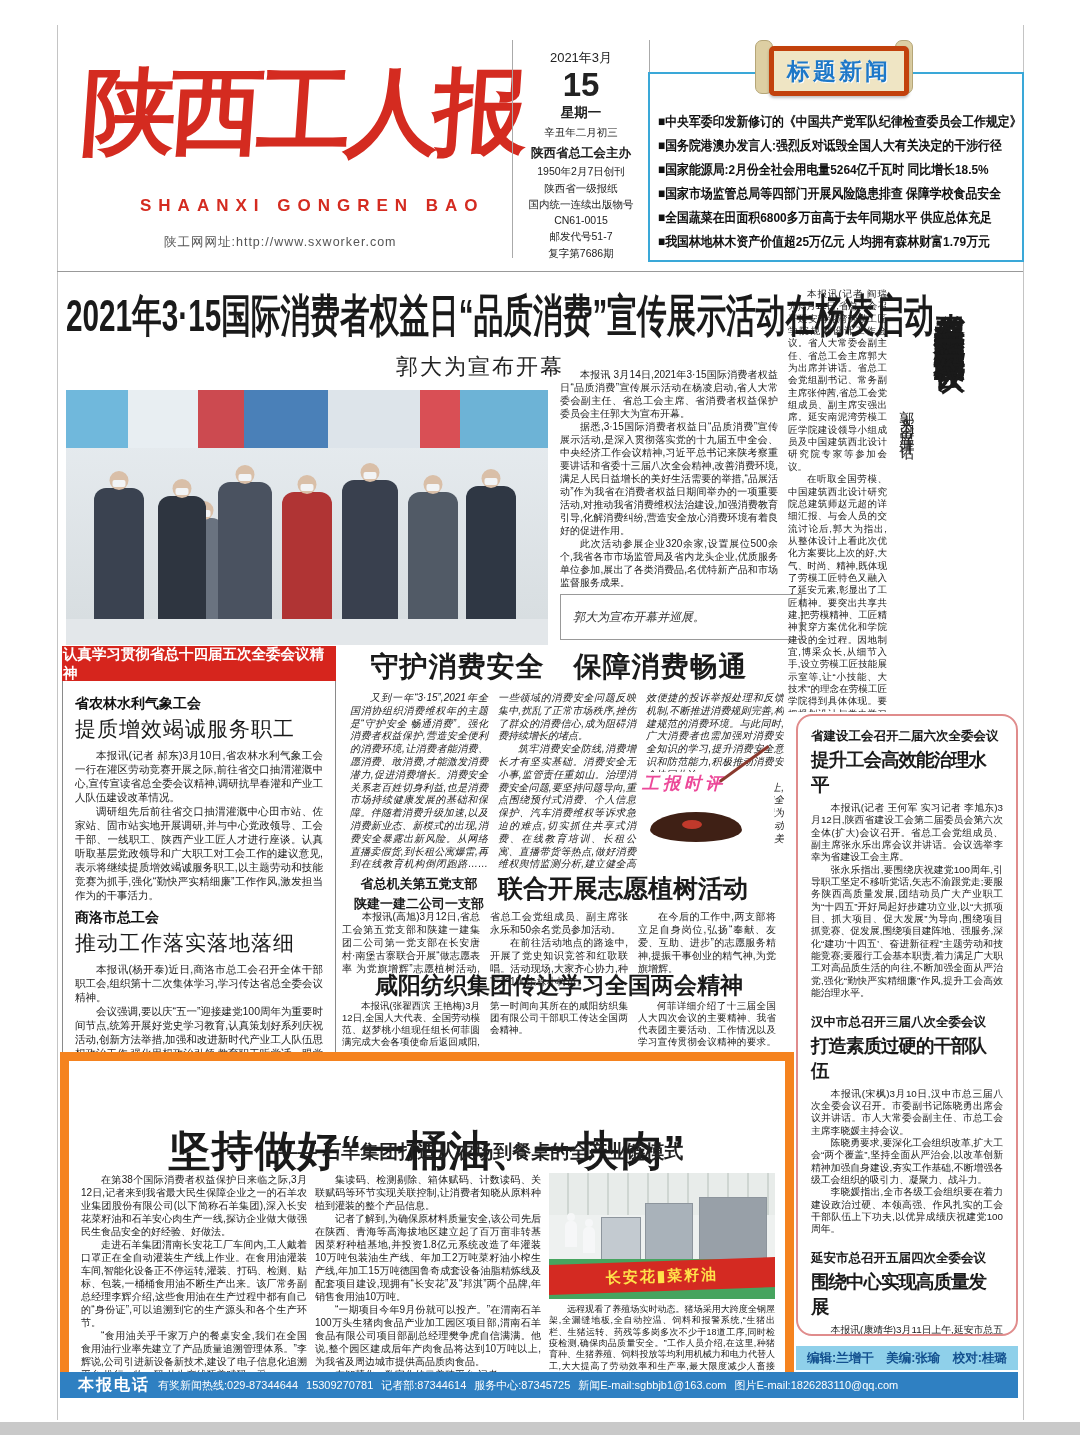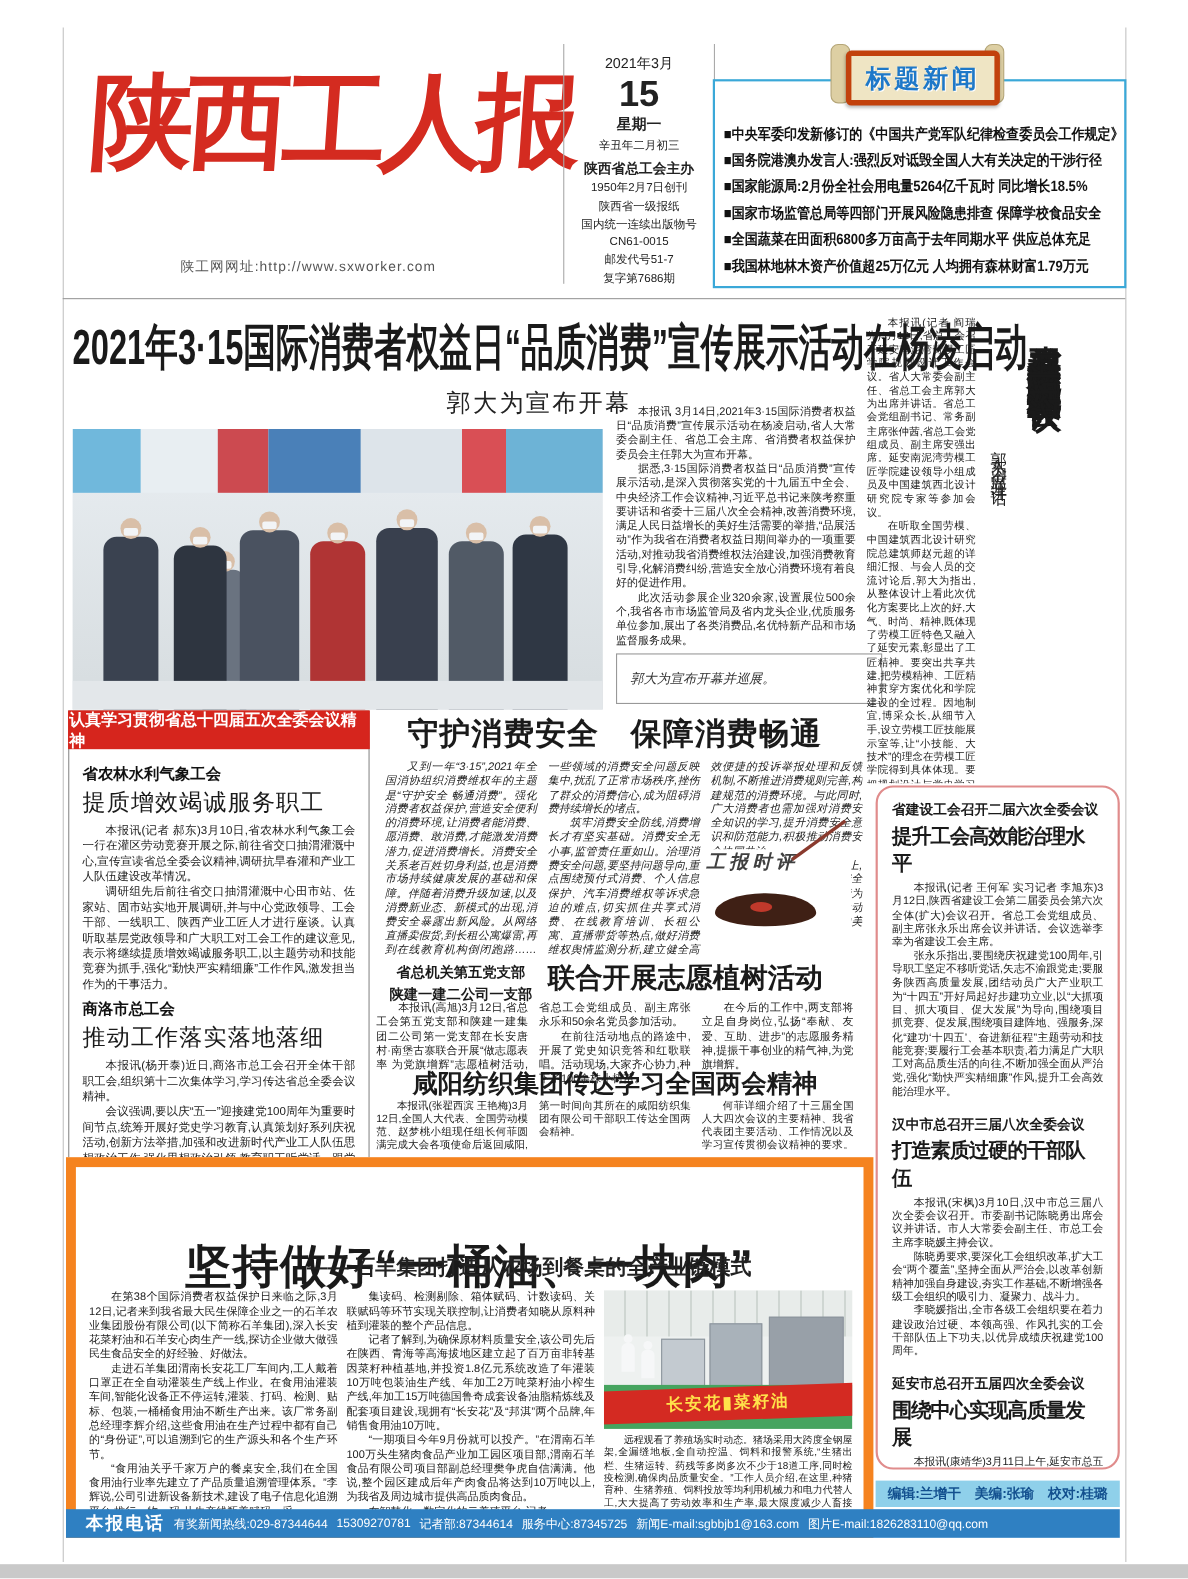--- a/index.html
+++ b/index.html
@@ -30,21 +30,21 @@
       border:5px solid #c2410c;border-radius:5px;box-shadow:0 2px 3px rgba(0,0,0,.25);
       display:flex;align-items:center;justify-content:center;}
   .scroll-roll{position:absolute;top:0;width:16px;height:52px;background:#ddcfa3;border:1px solid #b5a678;border-radius:7px;}
   .scroll-text{font-size:23px;font-weight:bold;color:#1e78c8;letter-spacing:3px;text-shadow:1px 1px 0 #fff;}
   .header-rule{position:absolute;left:57px;top:271px;width:966px;height:1px;background:#999;}
 
   
   .lead-headline-wrap{position:absolute;left:66px;top:286px;width:822px;height:58px;overflow:visible;}
   .lead-headline{display:inline-block;white-space:nowrap;font-size:45px;font-weight:900;
       transform:scaleX(0.66);transform-origin:left center;letter-spacing:0;}
-  .lead-subhead{position:absolute;left:80px;top:352px;width:820px;text-align:center;
+  .lead-subhead{position:absolute;left:70px;top:352px;width:820px;text-align:center;
       font-size:22px;color:#222;letter-spacing:2px;}
   .photo{position:absolute;left:66px;top:390px;width:482px;height:255px;overflow:hidden;
       background:linear-gradient(#e9eef2,#d6dcdf);}
   .booths{position:absolute;left:0;top:0;width:482px;height:58px;display:flex;}
   .person{position:absolute;border-radius:12px 12px 0 0;}
   .person::before{content:"";position:absolute;top:-17px;left:50%;transform:translateX(-50%);
       width:19px;height:19px;border-radius:50%;background:#d9bfa8;}
   .person::after{content:"";position:absolute;top:-8px;left:50%;transform:translateX(-50%);
       width:13px;height:7px;background:#f2f4f6;border-radius:2px;}
   .photo-floor{position:absolute;left:0;bottom:0;width:482px;height:26px;background:#e3e7ea;}
@@ -69,21 +69,21 @@
   .kicker{font-size:14px;font-weight:bold;color:#111;}
   .art-head{font-size:21px;font-weight:400;margin:2px 0 6px 0;letter-spacing:1px;}
   .small-txt{font-size:10.5px;line-height:1.33;text-align:justify;}
 
   
   .edit-head{position:absolute;left:340px;top:648px;width:438px;text-align:center;
       font-size:28px;font-weight:900;letter-spacing:1px;}
   .edit-body{position:absolute;left:350px;top:692px;width:434px;height:180px;overflow:hidden;
       column-count:3;column-gap:10px;font-size:10px;line-height:1.28;text-align:justify;font-style:italic;}
   .stamp{position:absolute;left:642px;top:772px;width:132px;height:96px;background:#fff;}
-  .stamp-text{font-size:17px;font-weight:bold;font-style:italic;color:#404040;letter-spacing:4px;}
+  .stamp-text{font-size:17px;font-weight:bold;font-style:italic;color:#ec4899;letter-spacing:4px;}
   .inkstone{position:absolute;left:8px;top:40px;width:92px;height:30px;background:#3f2015;
       border-radius:50% 50% 50% 50%/60% 60% 40% 40%;}
   .inkpad{position:absolute;left:32px;top:8px;width:20px;height:9px;background:#c0392b;border-radius:50%;}
   .pen{position:absolute;left:78px;top:8px;width:60px;height:3px;background:#8a3a2e;
       transform:rotate(-36deg);transform-origin:left center;}
   .tree-kicker{position:absolute;left:344px;top:874px;width:150px;text-align:center;
       font-size:13px;font-weight:bold;line-height:1.5;}
   .tree-head{position:absolute;left:498px;top:872px;width:280px;font-size:25px;font-weight:900;}
   .tree-body{position:absolute;left:342px;top:910px;width:434px;height:78px;overflow:hidden;
       column-count:3;column-gap:10px;font-size:10px;line-height:1.3;text-align:justify;}
@@ -131,20 +131,21 @@
 </head>
 <body>
 
 <div class="page">
 
   <div class="edge-v" style="left:57px;"></div>
   <div class="edge-v" style="left:1023px;"></div>
   <div class="edge-bottom"></div>
 
   <div class="masthead-title">陕西工人报</div>
+  <div class="masthead-latin">SHAANXI GONGREN BAO</div>
   <div class="masthead-web">陕工网网址:http://www.sxworker.com</div>
 
   <div class="datebox">
     <div class="ym">2021年3月</div>
     <div class="day">15</div>
     <div class="wd">星期一</div>
     <div>辛丑年二月初三</div>
     <div class="org">陕西省总工会主办</div>
     <div>1950年2月7日创刊</div>
     <div>陕西省一级报纸</div>

